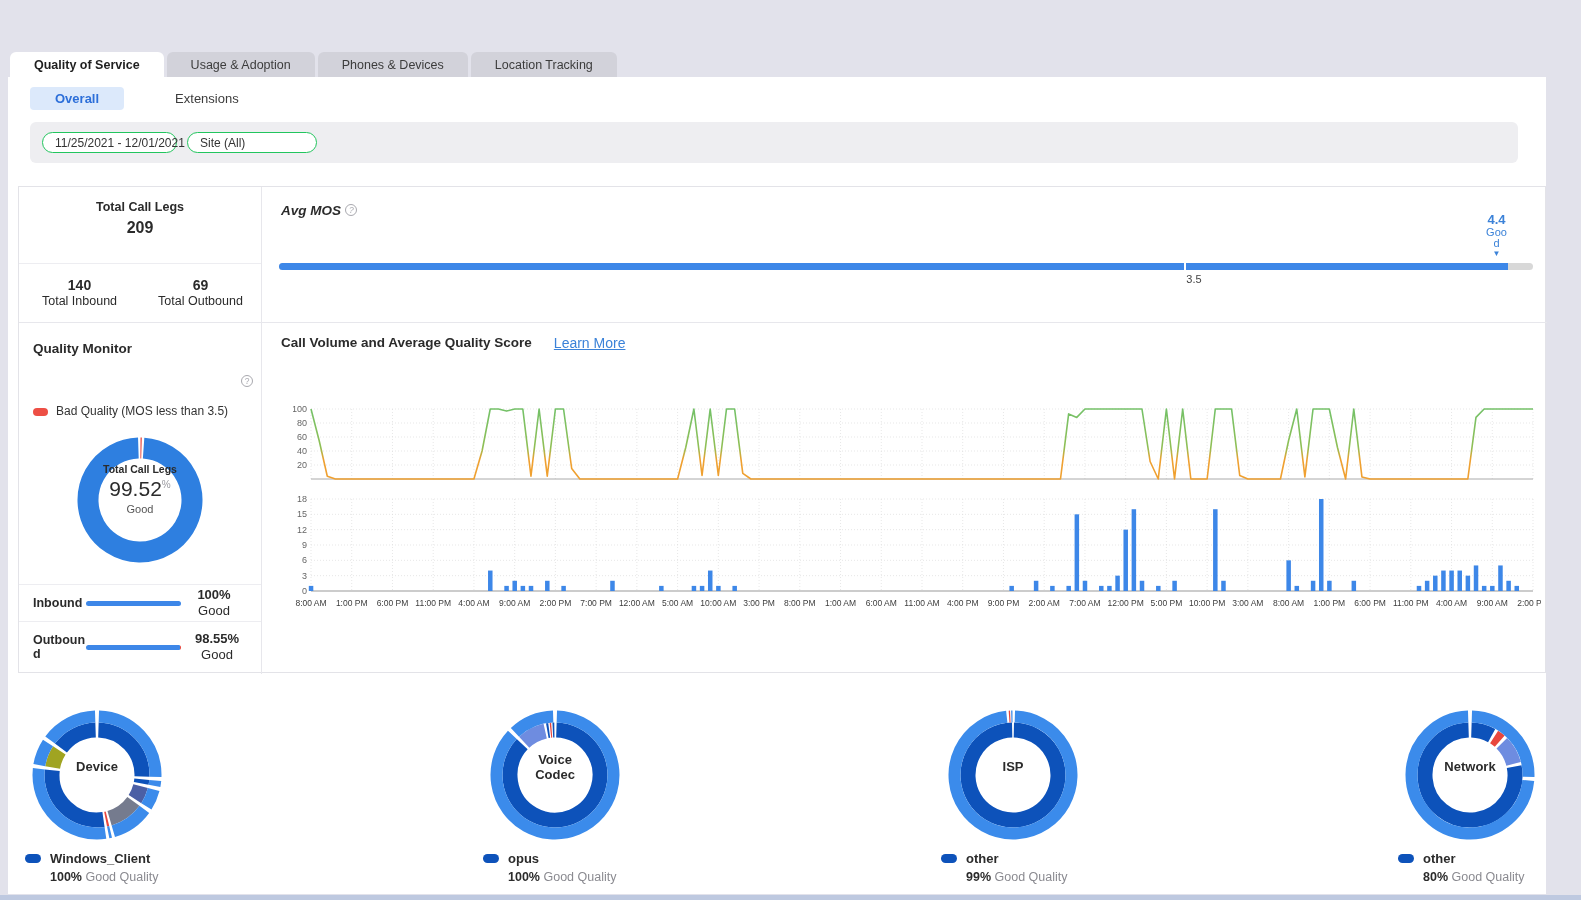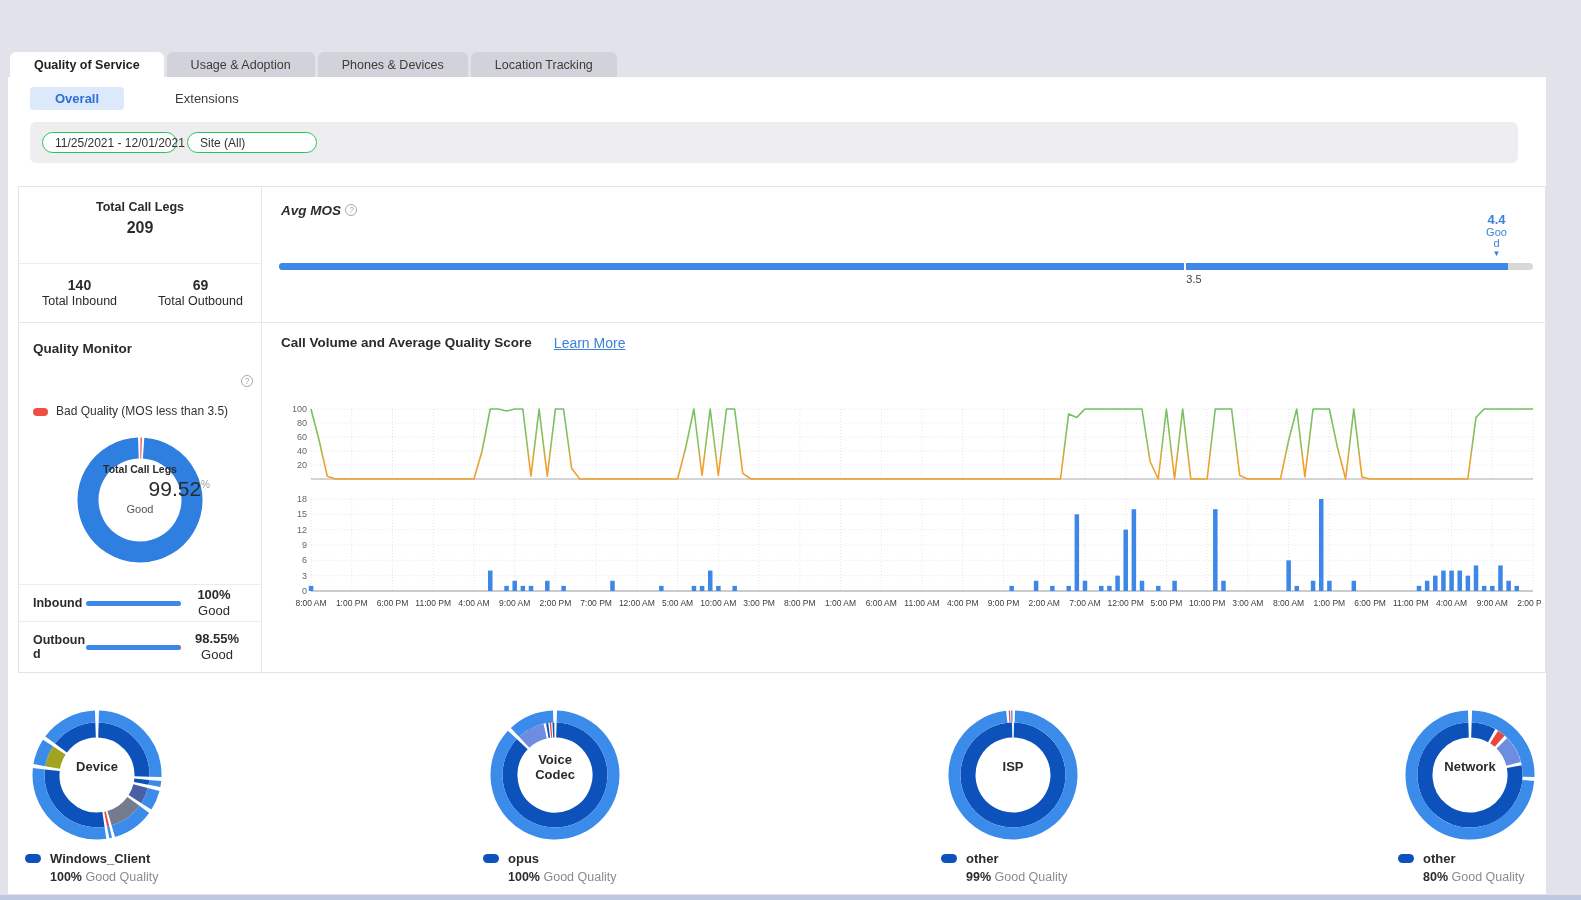--- a/index.html
+++ b/index.html
@@ -53,21 +53,21 @@
   .io-row { position:absolute; left:0; width:242px; display:flex; align-items:center; }
   .io-label { width:53px; margin-left:14px; font-size:12.5px; font-weight:bold; color:#2b2b2b; line-height:1.15; text-align:left; word-wrap:break-word; }
   .io-bar { width:95px; height:5px; border-radius:3px; overflow:hidden; display:flex; }
   .io-right { flex:1; margin-right:14px; text-align:center; font-size:13px; color:#2b2b2b; line-height:1.2; }
   .io-right .pct { font-weight:bold; }
   .io-right .sub { color:#2b2b2b; }
 
   
   .qdonut-center { position:absolute; left:70px; top:462px; width:140px; text-align:center; }
   .qdonut-center .t1 { font-size:10.5px; font-weight:bold; color:#2b2b2b; }
-  .qdonut-center .t2 { font-size:21px; color:#2b2b2b; margin-top:2px;text-align:right; }
+  .qdonut-center .t2 { font-size:21px; color:#2b2b2b; margin-top:2px; }
   .qdonut-center .t2 sup { font-size:10px; color:#9a9aa0; }
   .qdonut-center .t3 { font-size:11px; color:#555; margin-top:2px; }
 
   .link { color:#3b82d8; font-size:14px; }
 
   
   svg text { font-family:"Liberation Sans", sans-serif; }
 
   
   .cat-donut { position:absolute; top:700px; }

